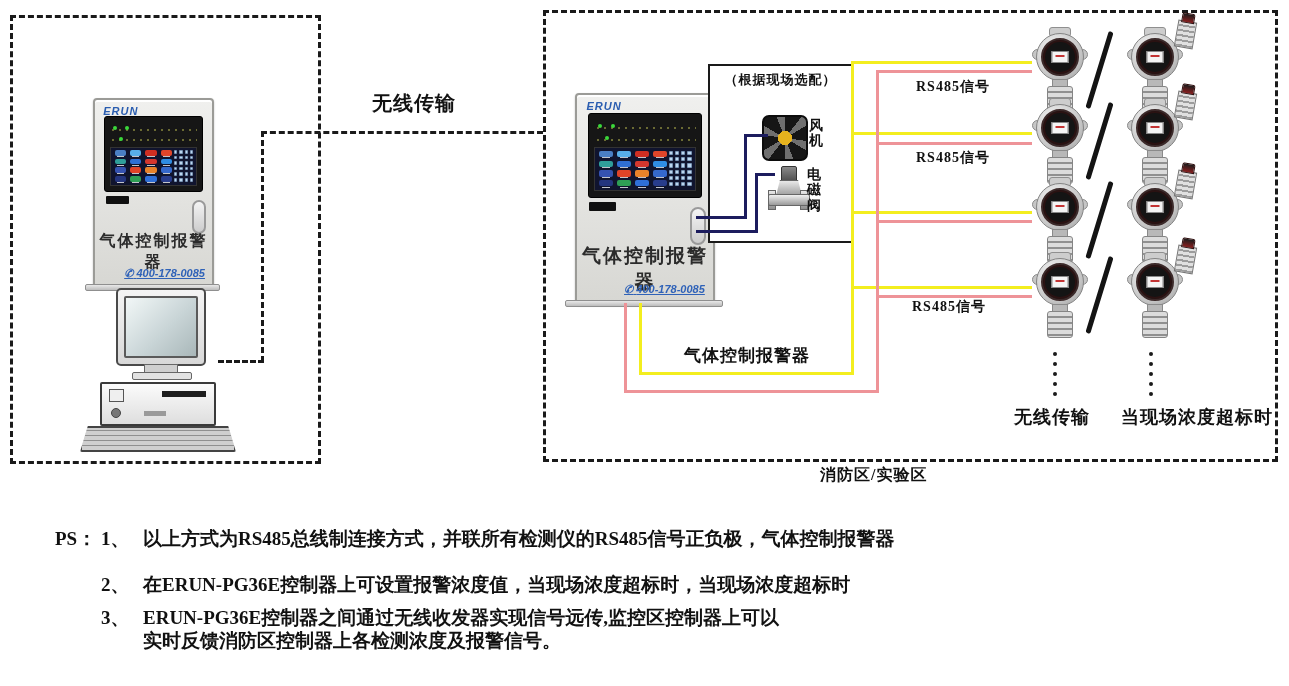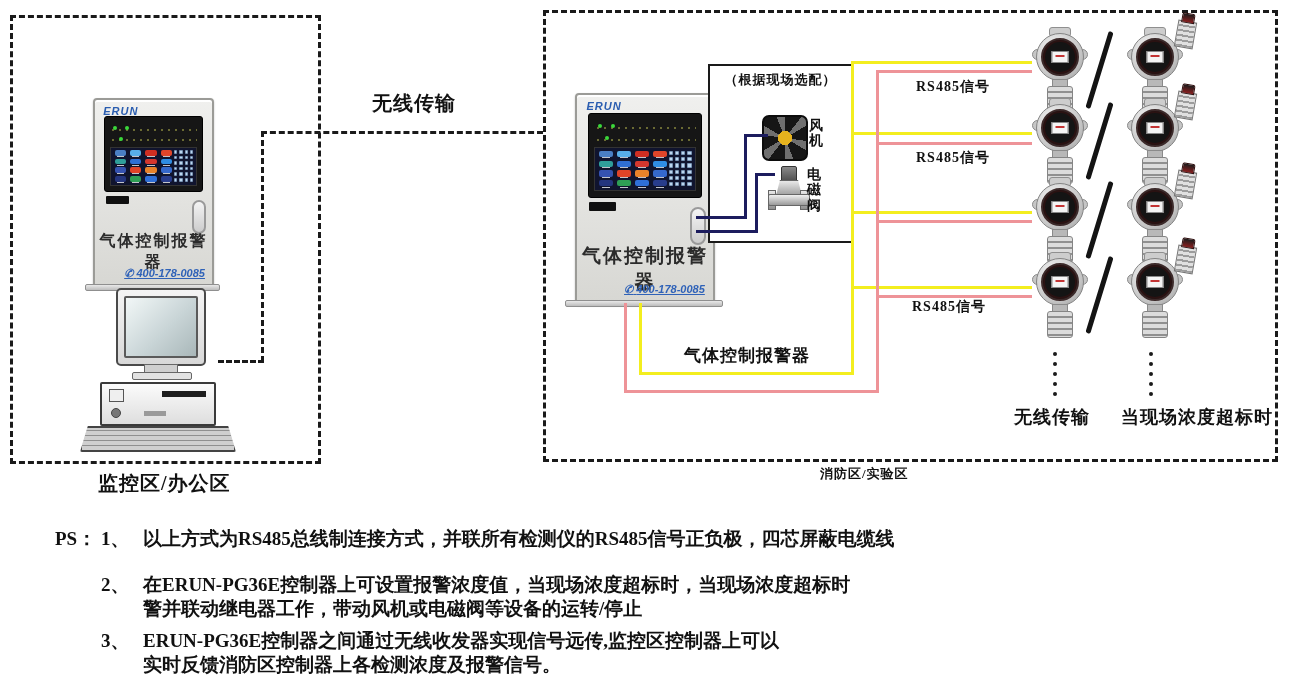--- a/index.html
+++ b/index.html
@@ -439,33 +439,32 @@
       <div class="vdot" style="left: 1149px; top: 352px;"></div>
       <div class="vdot" style="left: 1149px; top: 362px;"></div>
       <div class="vdot" style="left: 1149px; top: 372px;"></div>
       <div class="vdot" style="left: 1149px; top: 382px;"></div>
       <div class="vdot" style="left: 1149px; top: 392px;"></div>
     </div>
 
   <div class="lbl" style="left:1014px;top:405px;font-size:18px;">无线传输</div>
   <div class="lbl" style="left:1121px;top:405px;font-size:18px;">当现场浓度超标时</div>
 
-  <div class="lbl" style="left:98px;top:470px;font-size:20px;">监控区/办公区</div>
-  <div class="lbl" style="left:820px;top:465px;font-size:13px;">消防区/实验区</div>
+  <div class="lbl" style="left:820px;top:465px;font-size:16px;">消防区/实验区</div>
 
   <div id="notes">
     <div class="note-row">
       <span class="note-ps">PS：</span>
       <span class="note-num">1、</span>
-      <span>以上方式为RS485总线制连接方式，并联所有检测仪的RS485信号正负极，四芯屏蔽电缆线</span>
+      <span>以上方式为RS485总线制连接方式，并联所有检测仪的RS485信号正负极，气体控制报警器</span>
     </div>
     <div class="note-row note-item2">
       <span class="note-sp"></span>
       <span class="note-num">2、</span>
-      <span><span>在ERUN-PG36E控制器上可设置报警浓度值，当现场浓度超标时，当现场浓度超标时</span><br><span>警并联动继电器工作，带动风机或电磁阀等设备的运转/停止</span></span>
+      <span><span>在ERUN-PG36E控制器上可设置报警浓度值，当现场浓度超标时，当现场浓度超标时</span><br></span>
     </div>
     <div class="note-row note-item3">
       <span class="note-sp"></span>
       <span class="note-num">3、</span>
       <span><span>ERUN-PG36E控制器之间通过无线收发器实现信号远传,监控区控制器上可以</span><br><span>实时反馈消防区控制器上各检测浓度及报警信号。</span></span>
     </div>
   </div>
 
 </div>
 

